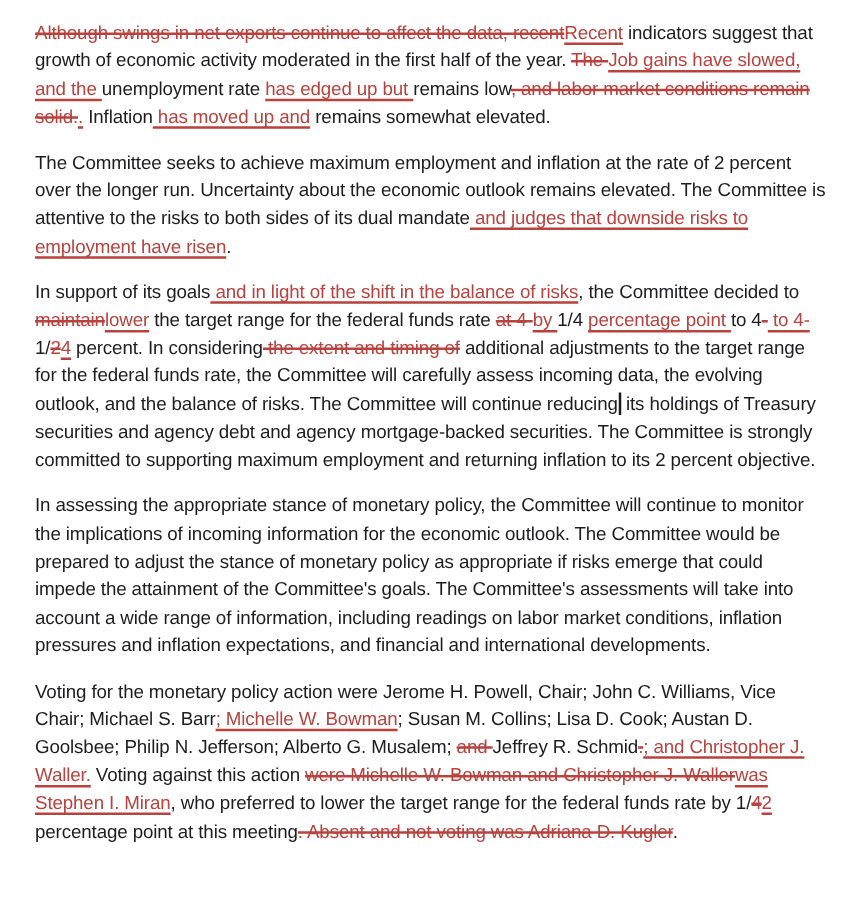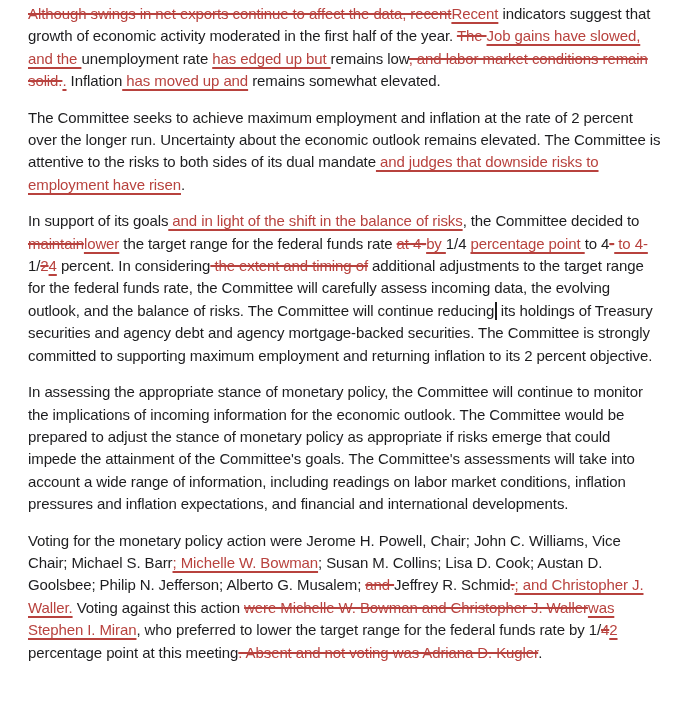--- a/index.html
+++ b/index.html
@@ -8,21 +8,21 @@
     background: #ffffff;
   }
   body {
     width: 687px;
     height: 728px;
     overflow: hidden;
   }
   .doc {
     box-sizing: border-box;
     width: 687px;
-    padding: 3px 26px 0 28px;
+    padding: 16px 26px 0 28px;
     font-family: "Liberation Sans", sans-serif;
     font-size: 15px;
     line-height: 22.4px;
     letter-spacing: -0.1px;
     color: var(--body-color, #1d1d1f);
     text-align: left;
   }
   .doc p {
     margin: 0 0 14px 0;
   }

